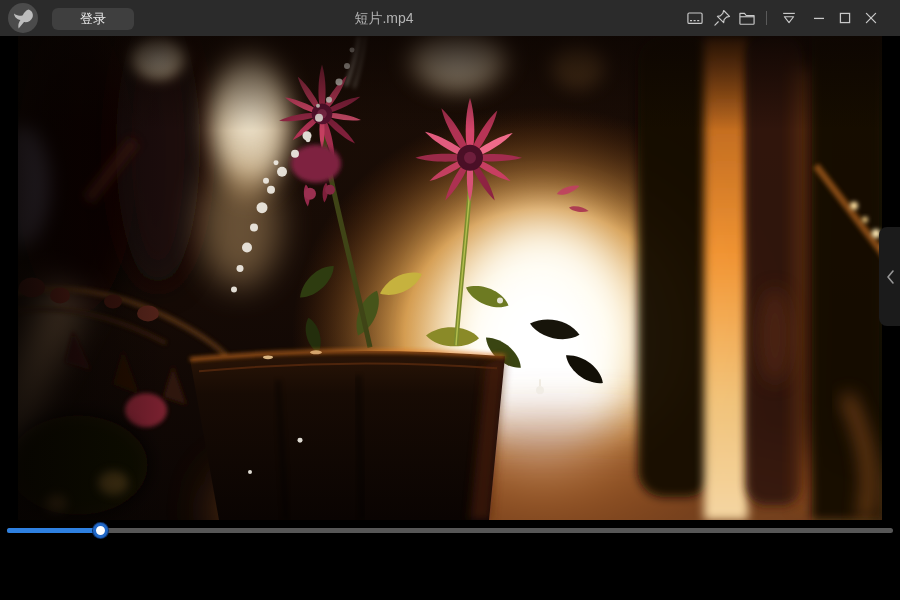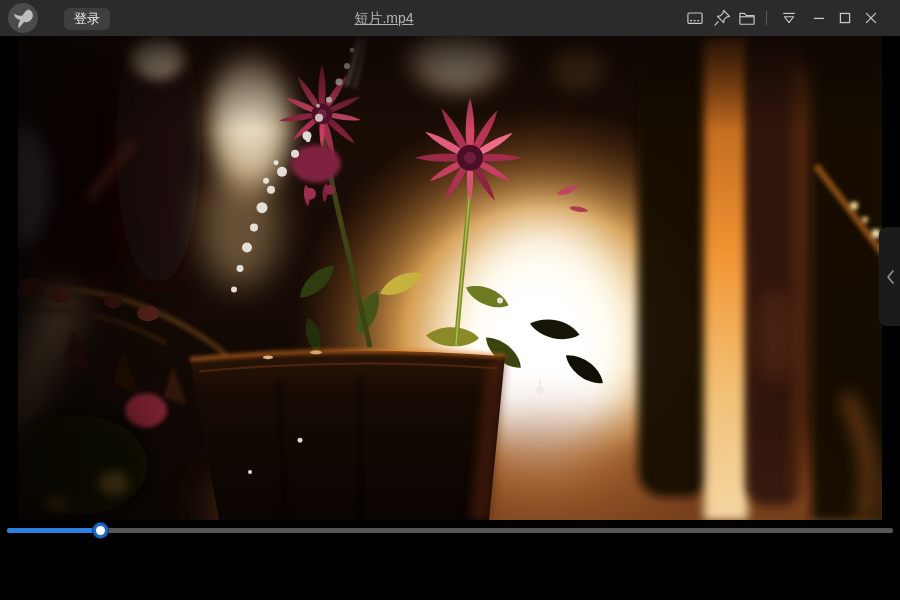--- a/index.html
+++ b/index.html
@@ -3,24 +3,24 @@
 <meta charset="utf-8">
 <style>
   :root{ --accent:#2e80e0; }
   html,body{ margin:0; padding:0; background:#000; }
   .window{ position:relative; width:900px; height:600px; background:#000; overflow:hidden;
            font-family:"Liberation Sans","DejaVu Sans",sans-serif; -webkit-font-smoothing:antialiased; }
 
   
   .titlebar{ position:absolute; left:0; top:0; width:900px; height:36px; background:#2b2b2b; }
   .logo{ position:absolute; left:8px; top:3px; width:30px; height:30px; }
-  .login-btn{ position:absolute; left:64px; top:8px; height:22px; padding:0 10px; background:#3f3f3f;
+  .login-btn{ position:absolute; left:52px; top:8px; height:22px; padding:0 28px; background:#3f3f3f;
               border:none; border-radius:6px; color:#efefef; font-size:13px; cursor:default; }
   .win-title{ position:absolute; left:384px; top:0; transform:translateX(-50%); line-height:36px;
-              color:#b4b4b4; font-size:14px; white-space:nowrap;text-decoration:underline; }
+              color:#b4b4b4; font-size:14px; white-space:nowrap; }
   .tb-ico{ position:absolute; top:7px; width:22px; height:22px; display:flex; align-items:center;
            justify-content:center; color:#c9c9c9; background:none; border:none; padding:0; }
   .tb-ico svg{ display:block; }
   .tb-sep{ position:absolute; left:766px; top:11px; width:1px; height:14px; background:#5a5a5a; }
 
   
   .video-area{ position:absolute; left:0; top:36px; width:900px; height:484px; background:#000; }
   .video-frame{ position:absolute; left:18px; top:0; width:864px; height:484px; overflow:hidden; }
   .video-frame svg{ width:100%; height:100%; display:block; }
   .playlist-tab{ position:absolute; right:0; top:191px; width:21px; height:99px; background:#1b1b1b;

